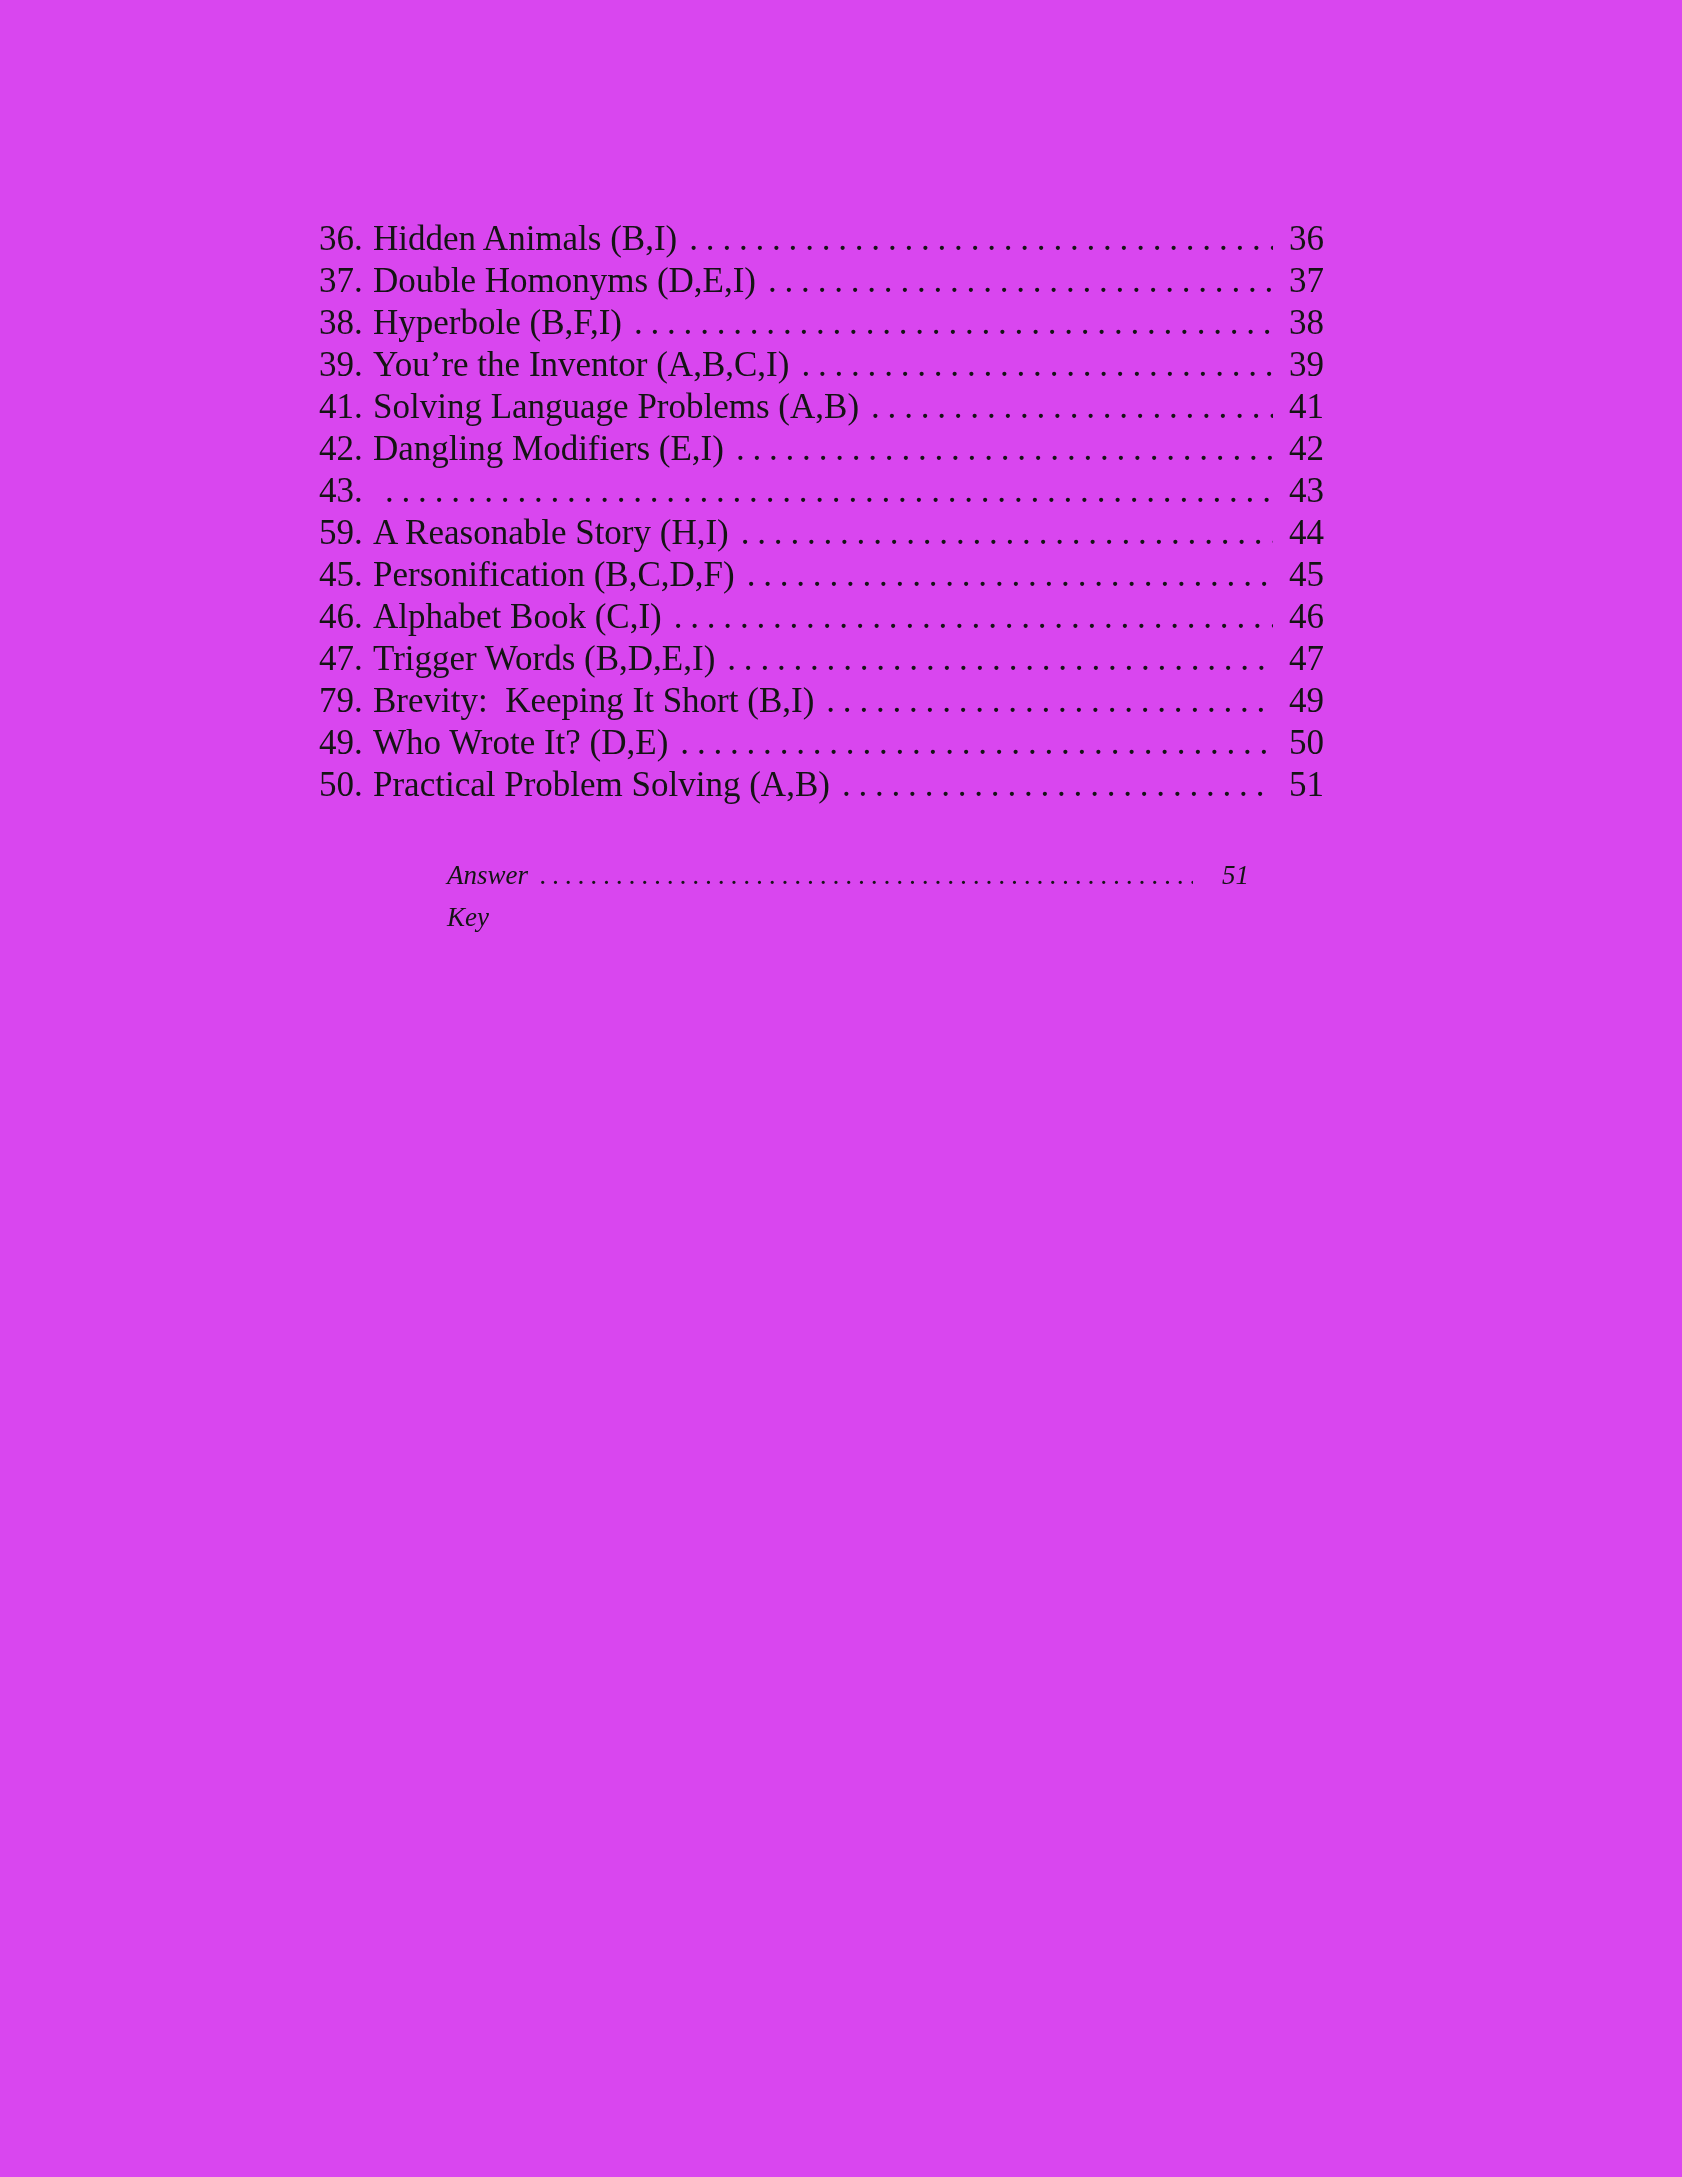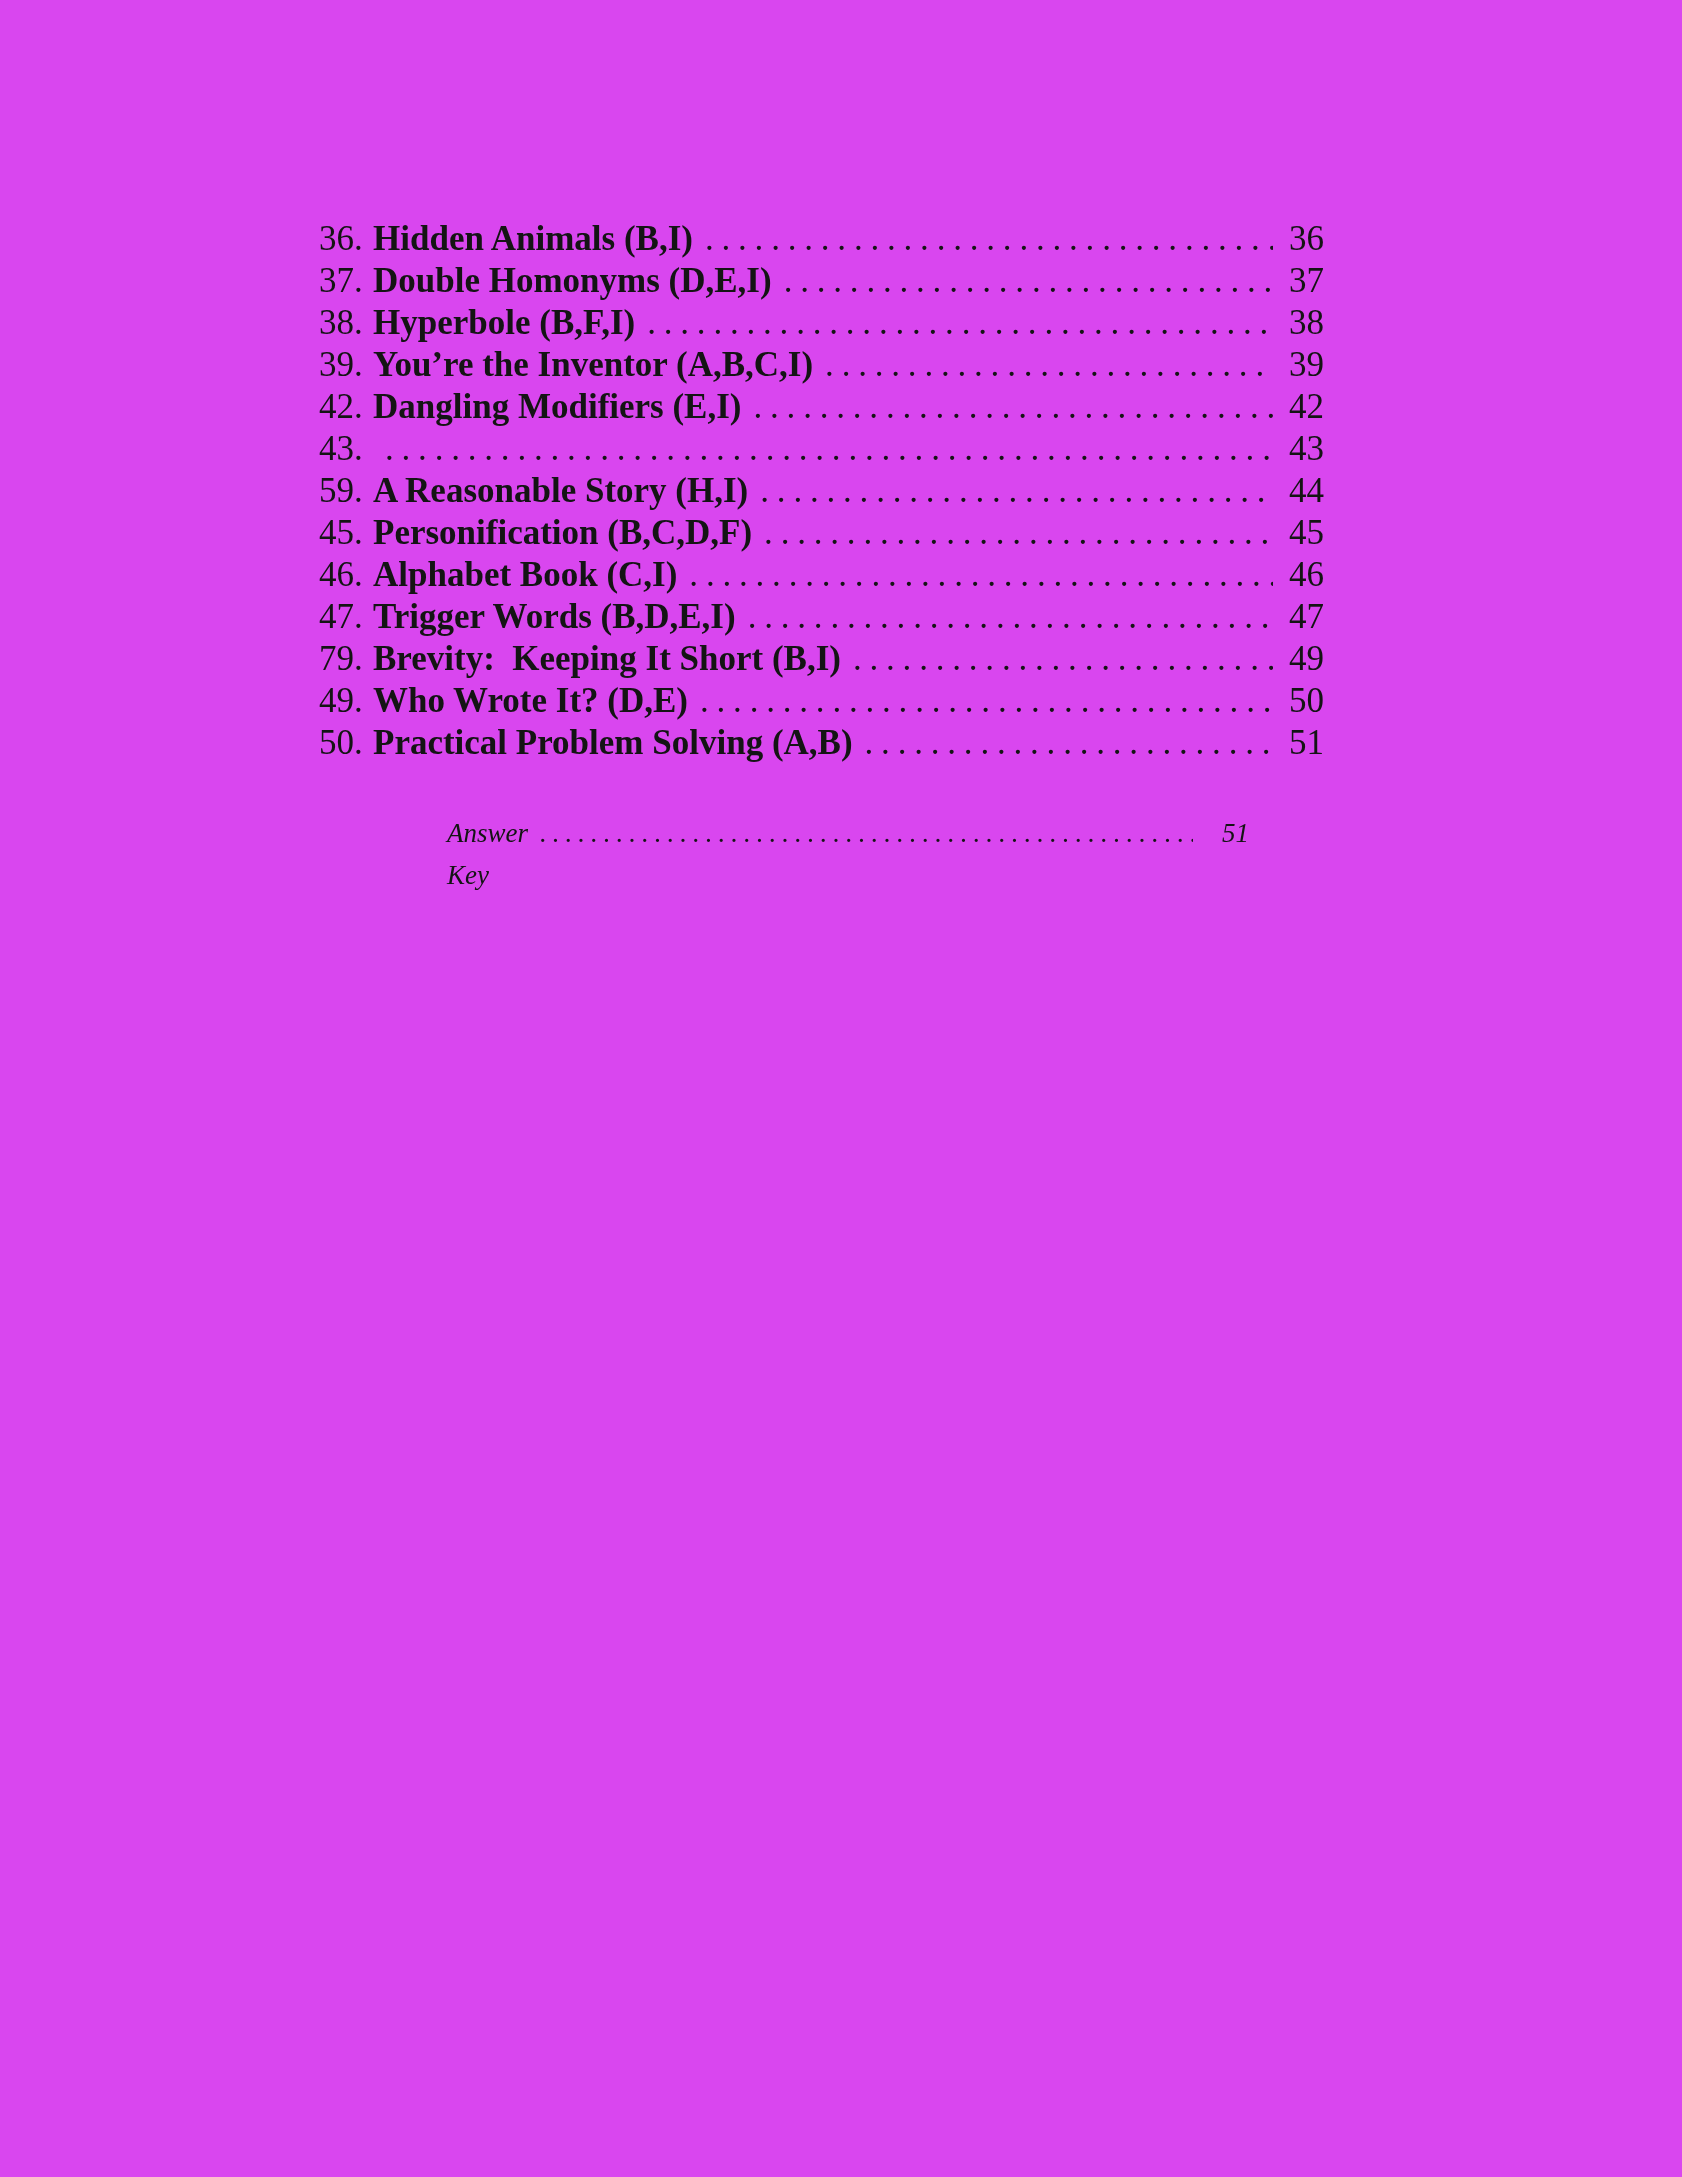--- a/index.html
+++ b/index.html
@@ -29,21 +29,20 @@
     font-size: 35px;
     line-height: 42px;
   }
   .toc-num {
     flex: 0 0 54px;
     white-space: pre;
   }
   .toc-title {
     flex: 0 0 auto;
     white-space: pre;
-    font-weight: bold;
   }
   .dots {
     flex: 1 1 auto;
     min-width: 0;
     overflow: hidden;
     white-space: nowrap;
     padding-left: 12px;
   }
   .dots::after {
     content: "..........................................................................................................................";
@@ -97,20 +96,26 @@
     <span class="dots"></span>
     <span class="toc-page">38</span>
   </div>
         <div class="toc-row">
     <span class="toc-num">39.</span>
     <span class="toc-title">You’re the Inventor (A,B,C,I)</span>
     <span class="dots"></span>
     <span class="toc-page">39</span>
   </div>
         <div class="toc-row">
+    <span class="toc-num">41.</span>
+    <span class="toc-title">Solving Language Problems (A,B)</span>
+    <span class="dots"></span>
+    <span class="toc-page">41</span>
+  </div>
+        <div class="toc-row">
     <span class="toc-num">42.</span>
     <span class="toc-title">Dangling Modifiers (E,I)</span>
     <span class="dots"></span>
     <span class="toc-page">42</span>
   </div>
         <div class="toc-row">
     <span class="toc-num">43.</span>
     <span class="dots"></span>
     <span class="toc-page">43</span>
   </div>

